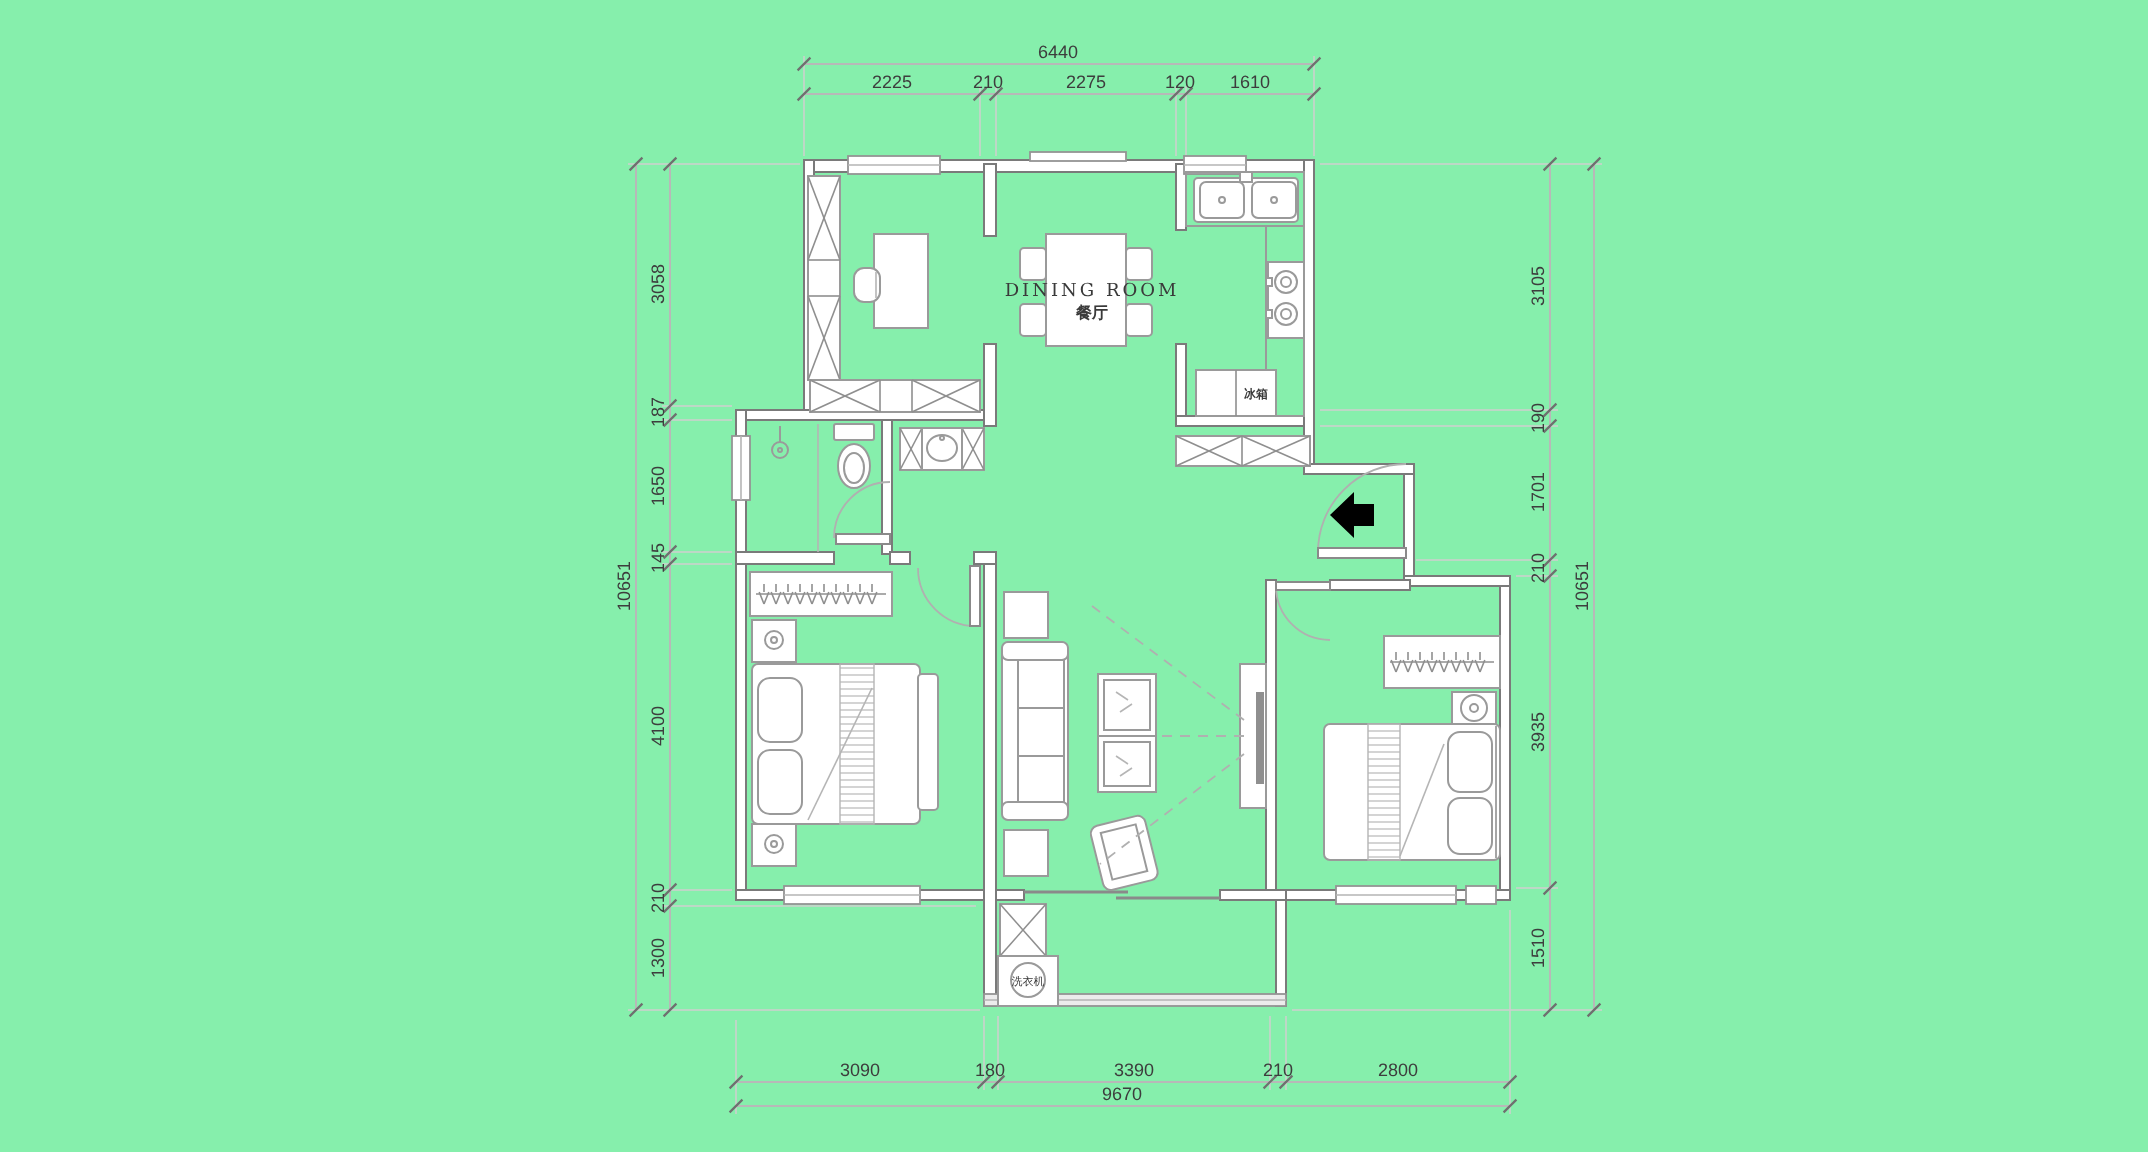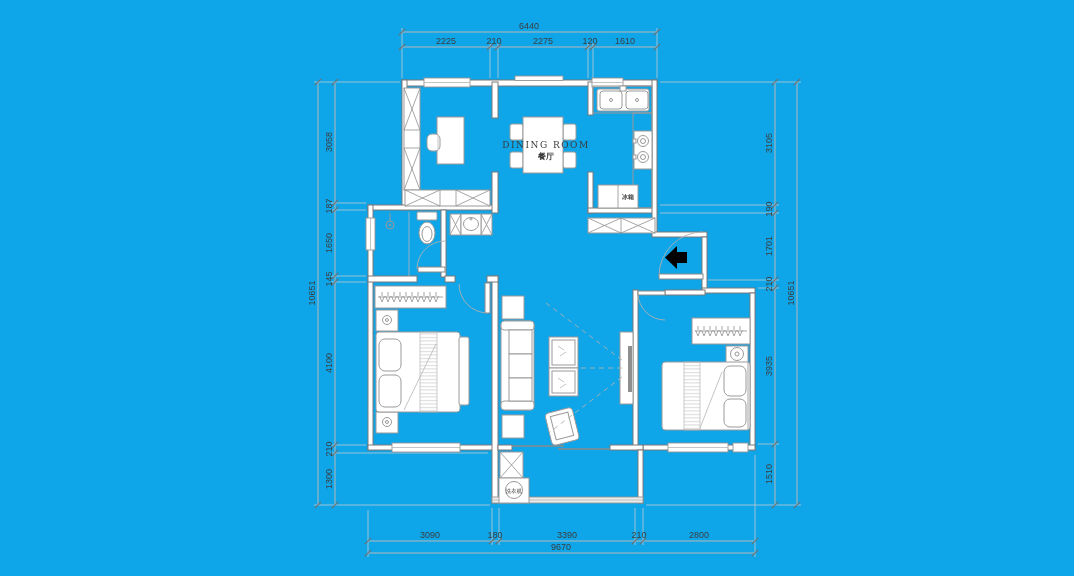--- a/index.html
+++ b/index.html
@@ -1,16 +1,16 @@
 <!DOCTYPE html>
 <html><head>
 <meta charset="utf-8">
 <style>
   html,body{margin:0;padding:0;background:#ffffff;}
-  .stage{width:1074px;height:576px;position:relative;background:#0ea5e9;overflow:hidden;}
+  .stage{width:1074px;height:576px;position:relative;background:#86efac;overflow:hidden;}
   svg{display:block;}
   text{font-family:"Liberation Sans", sans-serif;fill:#3d3d3d;}
   .dim{font-size:9px;}
   .dimline{stroke:#b8b8b8;stroke-width:1;fill:none;}
   .extline{stroke:#cfcfcf;stroke-width:0.75;fill:none;}
   .tickline{stroke:#6f6f6f;stroke-width:1.1;}
   .wall{fill:#ffffff;stroke:#7a7a7a;stroke-width:1;}
   .furn{fill:#ffffff;stroke:#9a9a9a;stroke-width:1;}
   .furn-n{fill:none;stroke:#9a9a9a;stroke-width:1;}
   .lite{fill:none;stroke:#b5b5b5;stroke-width:0.8;}

